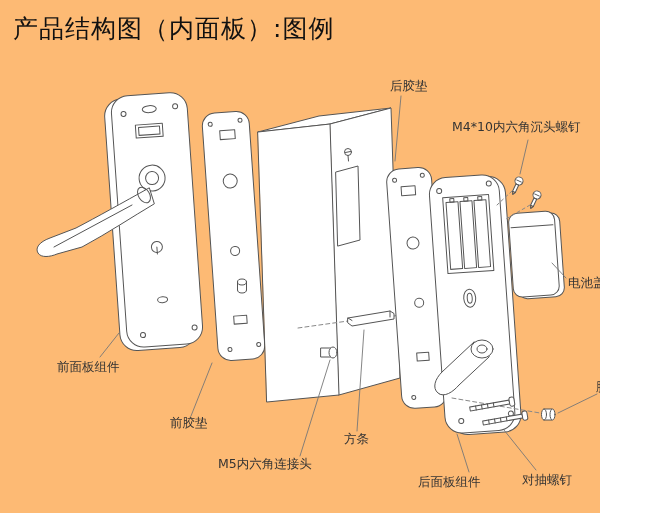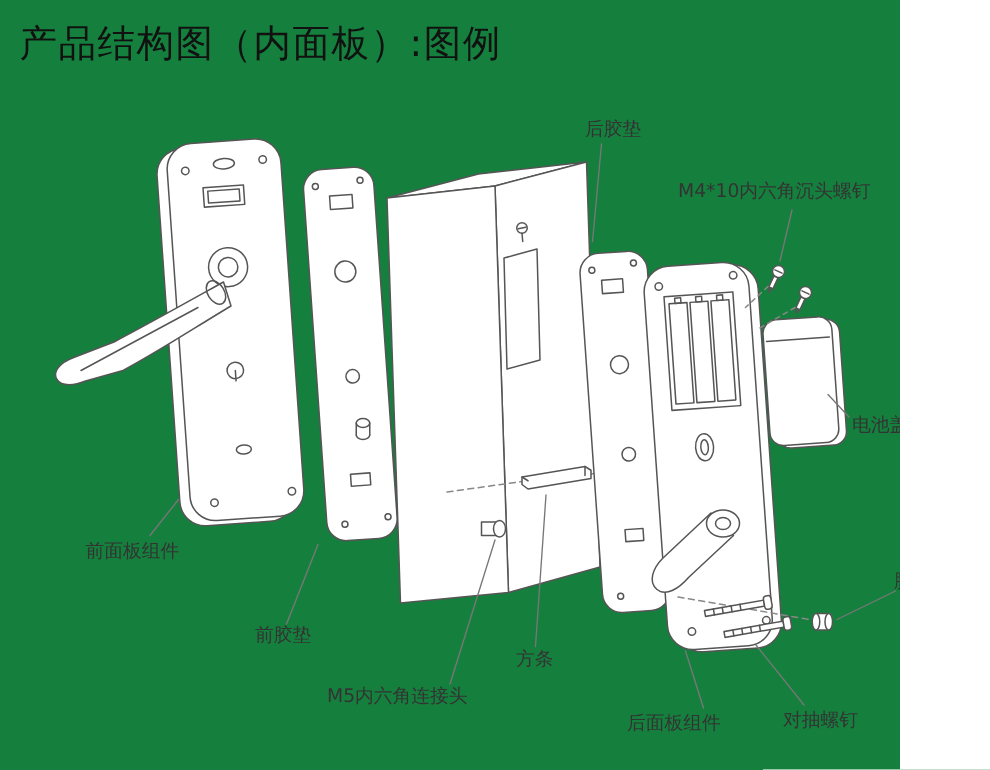--- a/index.html
+++ b/index.html
@@ -1,16 +1,16 @@
 <!DOCTYPE html>
 <html><head>
 <meta charset="utf-8">
 <style>
   html,body{margin:0;padding:0;background:#fff;}
-  .page{position:relative;width:600px;height:513px;background:#15803d;overflow:hidden;
+  .page{position:relative;width:600px;height:513px;background:#fdba74;overflow:hidden;
         font-family:"DejaVu Sans","Liberation Sans",sans-serif;text-decoration:underline;}
   .title{position:absolute;left:13px;top:12px;margin:0;font-size:25px;font-weight:500;
          color:#111;letter-spacing:1px;font-family:"DejaVu Sans","Liberation Sans",sans-serif;}
   svg{position:absolute;left:0;top:0;}
   svg text{font-family:"DejaVu Sans","Liberation Sans",sans-serif;font-size:12.5px;fill:#333;}
 </style>
 </head>
 <body>
 
 <div class="page">

